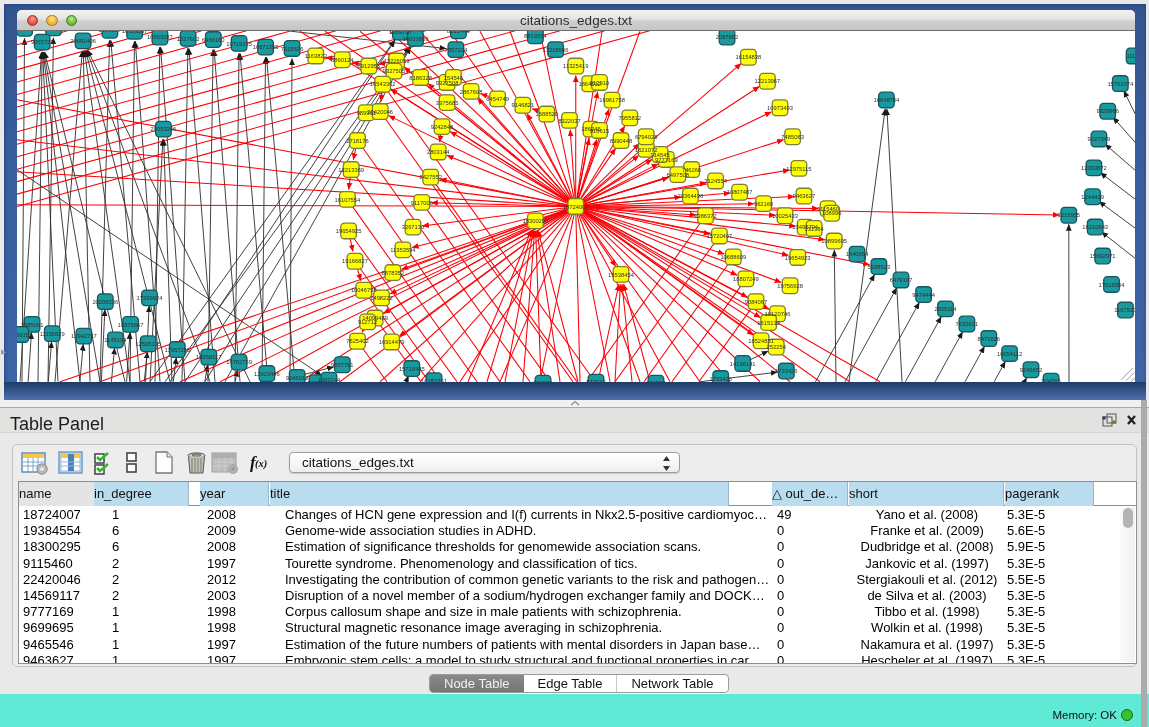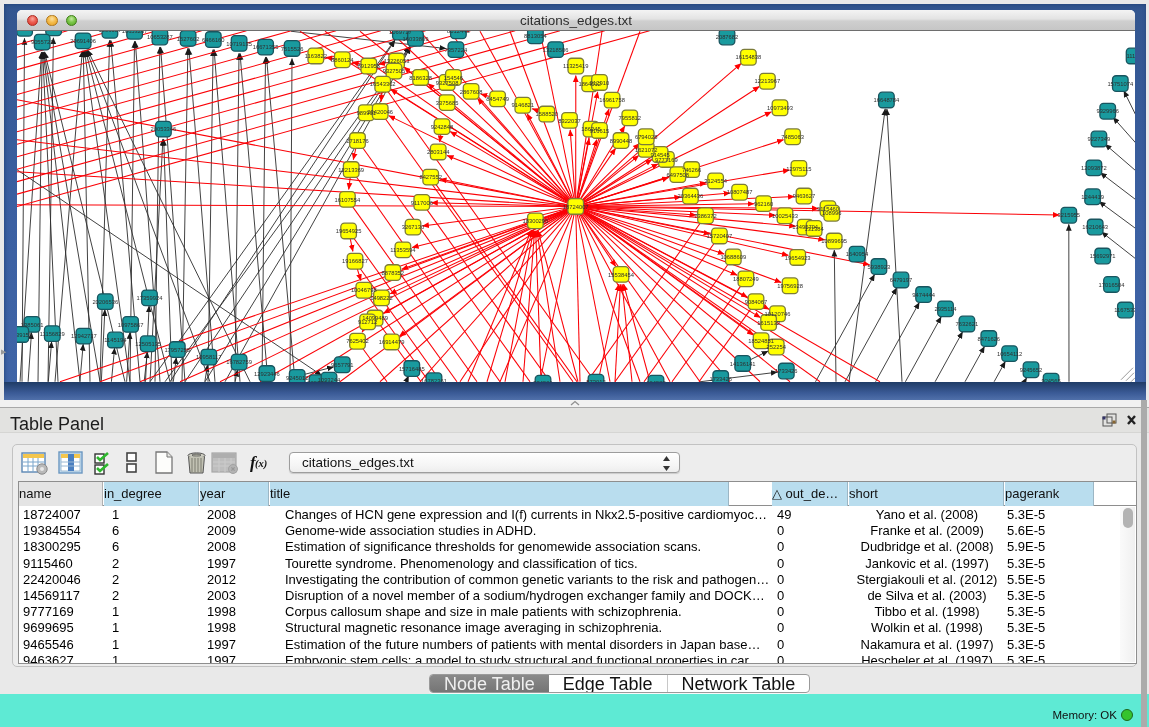--- a/index.html
+++ b/index.html
@@ -34,21 +34,21 @@
 #thead .h{position:absolute;top:0;height:24px;background:#b9ddee;border-right:1px solid #9cb6c4;text-align:left;line-height:24px;color:#111}
 #thead .h0{background:#e4e4e4;border-right:1px solid #b0b0b0}
 #rows{position:absolute;left:0;top:25px;width:100%;font-size:13px;color:#000}
 .tr{position:relative;height:16.2px;line-height:16.4px;white-space:nowrap}
 .tr div{position:absolute;overflow:hidden}
 .c0{left:4px;width:90px}.c1{left:93px;width:90px}.c2{left:188px;width:70px}
 .c3{left:266px;width:492px}.c4{left:758px;width:70px}
 .c5{left:830px;width:156px;text-align:center}.c6{left:988px;width:100px}
 #vsb{position:absolute;right:1px;top:25px;width:15px;height:155px;background:linear-gradient(90deg,#fafafa,#f0f0f0)}
 #vsb .thumb{position:absolute;left:2.5px;top:1px;width:10px;height:20px;background:#b3b3b3;border-radius:5px}
-#tabs{position:absolute;left:429px;top:674px;height:19px;display:flex;font-size:18px;
+#tabs{position:absolute;left:429px;top:674px;height:19px;display:flex;font-size:13px;
  border:1px solid #9a9a9a;border-radius:4px;overflow:hidden;background:#fff;box-shadow:0 1px 0 rgba(255,255,255,.7)}
 #tabs .seg{padding:0 14px;line-height:18px;color:#111}
 #tabs .sel{background:linear-gradient(180deg,#8a8a8a,#757575);color:#f0f0f0}
 #tabs .d{width:1px;background:#c8c8c8}
 #status{position:absolute;left:0;top:694px;width:1149px;height:33px;background:#5eead4}
 #status .m{position:absolute;right:32px;top:15px;font-size:11.5px;color:#111}
 #status .dot{position:absolute;right:16px;top:15px;width:12px;height:12px;border-radius:50%;
  background:#35c42f;border:1.5px solid #1d661d}
 #rstrip2{position:absolute;right:2px;top:400px;width:6px;height:327px;background:#ababab}
 .lmark{position:absolute;left:1px;top:348px;font-size:7px;color:#9a9a9a}
@@ -689,21 +689,21 @@
  <div id="combo">
       <span class="txt">citations_edges.txt</span>
   <svg width="9" height="17" style="position:absolute;right:8px;top:2px">
    <path d="M4.5 1 L8 6 H1 Z" fill="#333"></path>
         <path d="M4.5 16 L1 11 H8 Z" fill="#333"></path>
   </svg>
  </div>
  <div id="tbl">
   <div id="thead">
    <div class="h h0" style="left:0;width:84px">name</div>
-   <div class="h" style="left:85px;width:95px">in_degree</div>
+   <div class="h" style="left:75px;width:95px">in_degree</div>
    <div class="h" style="left:181px;width:69px">year</div>
    <div class="h" style="left:251px;width:459px">title</div>
    <div class="h" style="left:753px;width:76px">△ out_de…</div>
    <div class="h" style="left:830px;width:155px">short</div>
    <div class="h" style="left:986px;width:89px">pagerank</div>
   </div>
   <div id="rows">
 <div class="tr">
           <div class="c0">18724007</div>
           <div class="c1">1</div>

